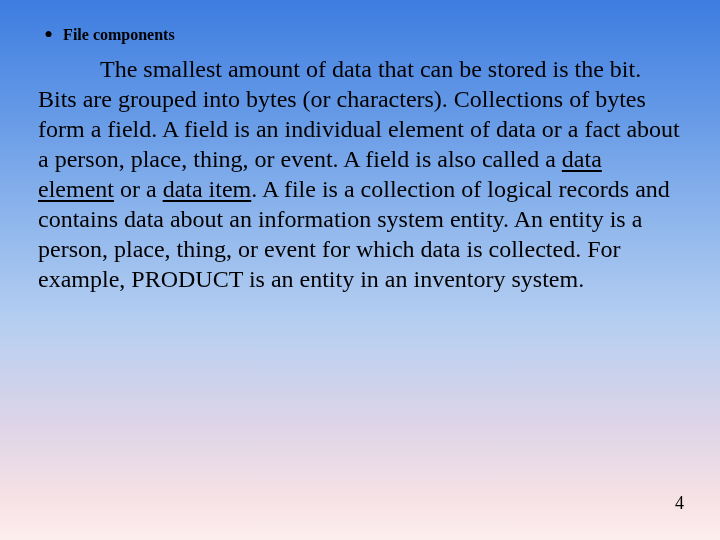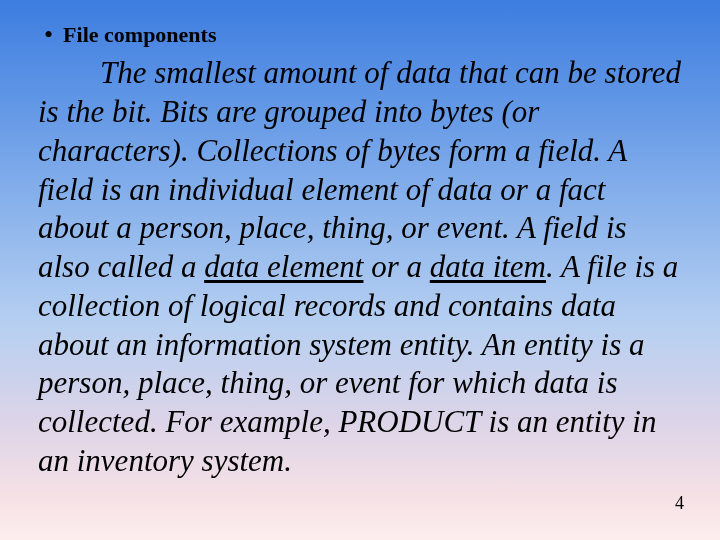--- a/index.html
+++ b/index.html
@@ -31,29 +31,28 @@
   }
   .bullet {
     display: inline-block;
     font-size: 26px;
     line-height: 1;
     vertical-align: middle;
     margin-right: 6px;
   }
   .heading {
     font-weight: bold;
-    font-size: 22px;
+    font-size: 16px;
     line-height: 1.2;
     vertical-align: middle;
   }
   .body {
-    font-size: 31px;
+    font-size: 24px;
     line-height: 1.25;
     margin-top: 2px;
-    font-style: italic;
   }
   .indent {
     display: inline-block;
     width: 62px;
   }
   .u {
     text-decoration: underline;
     text-underline-offset: 3px;
   }
   .pagenum {

